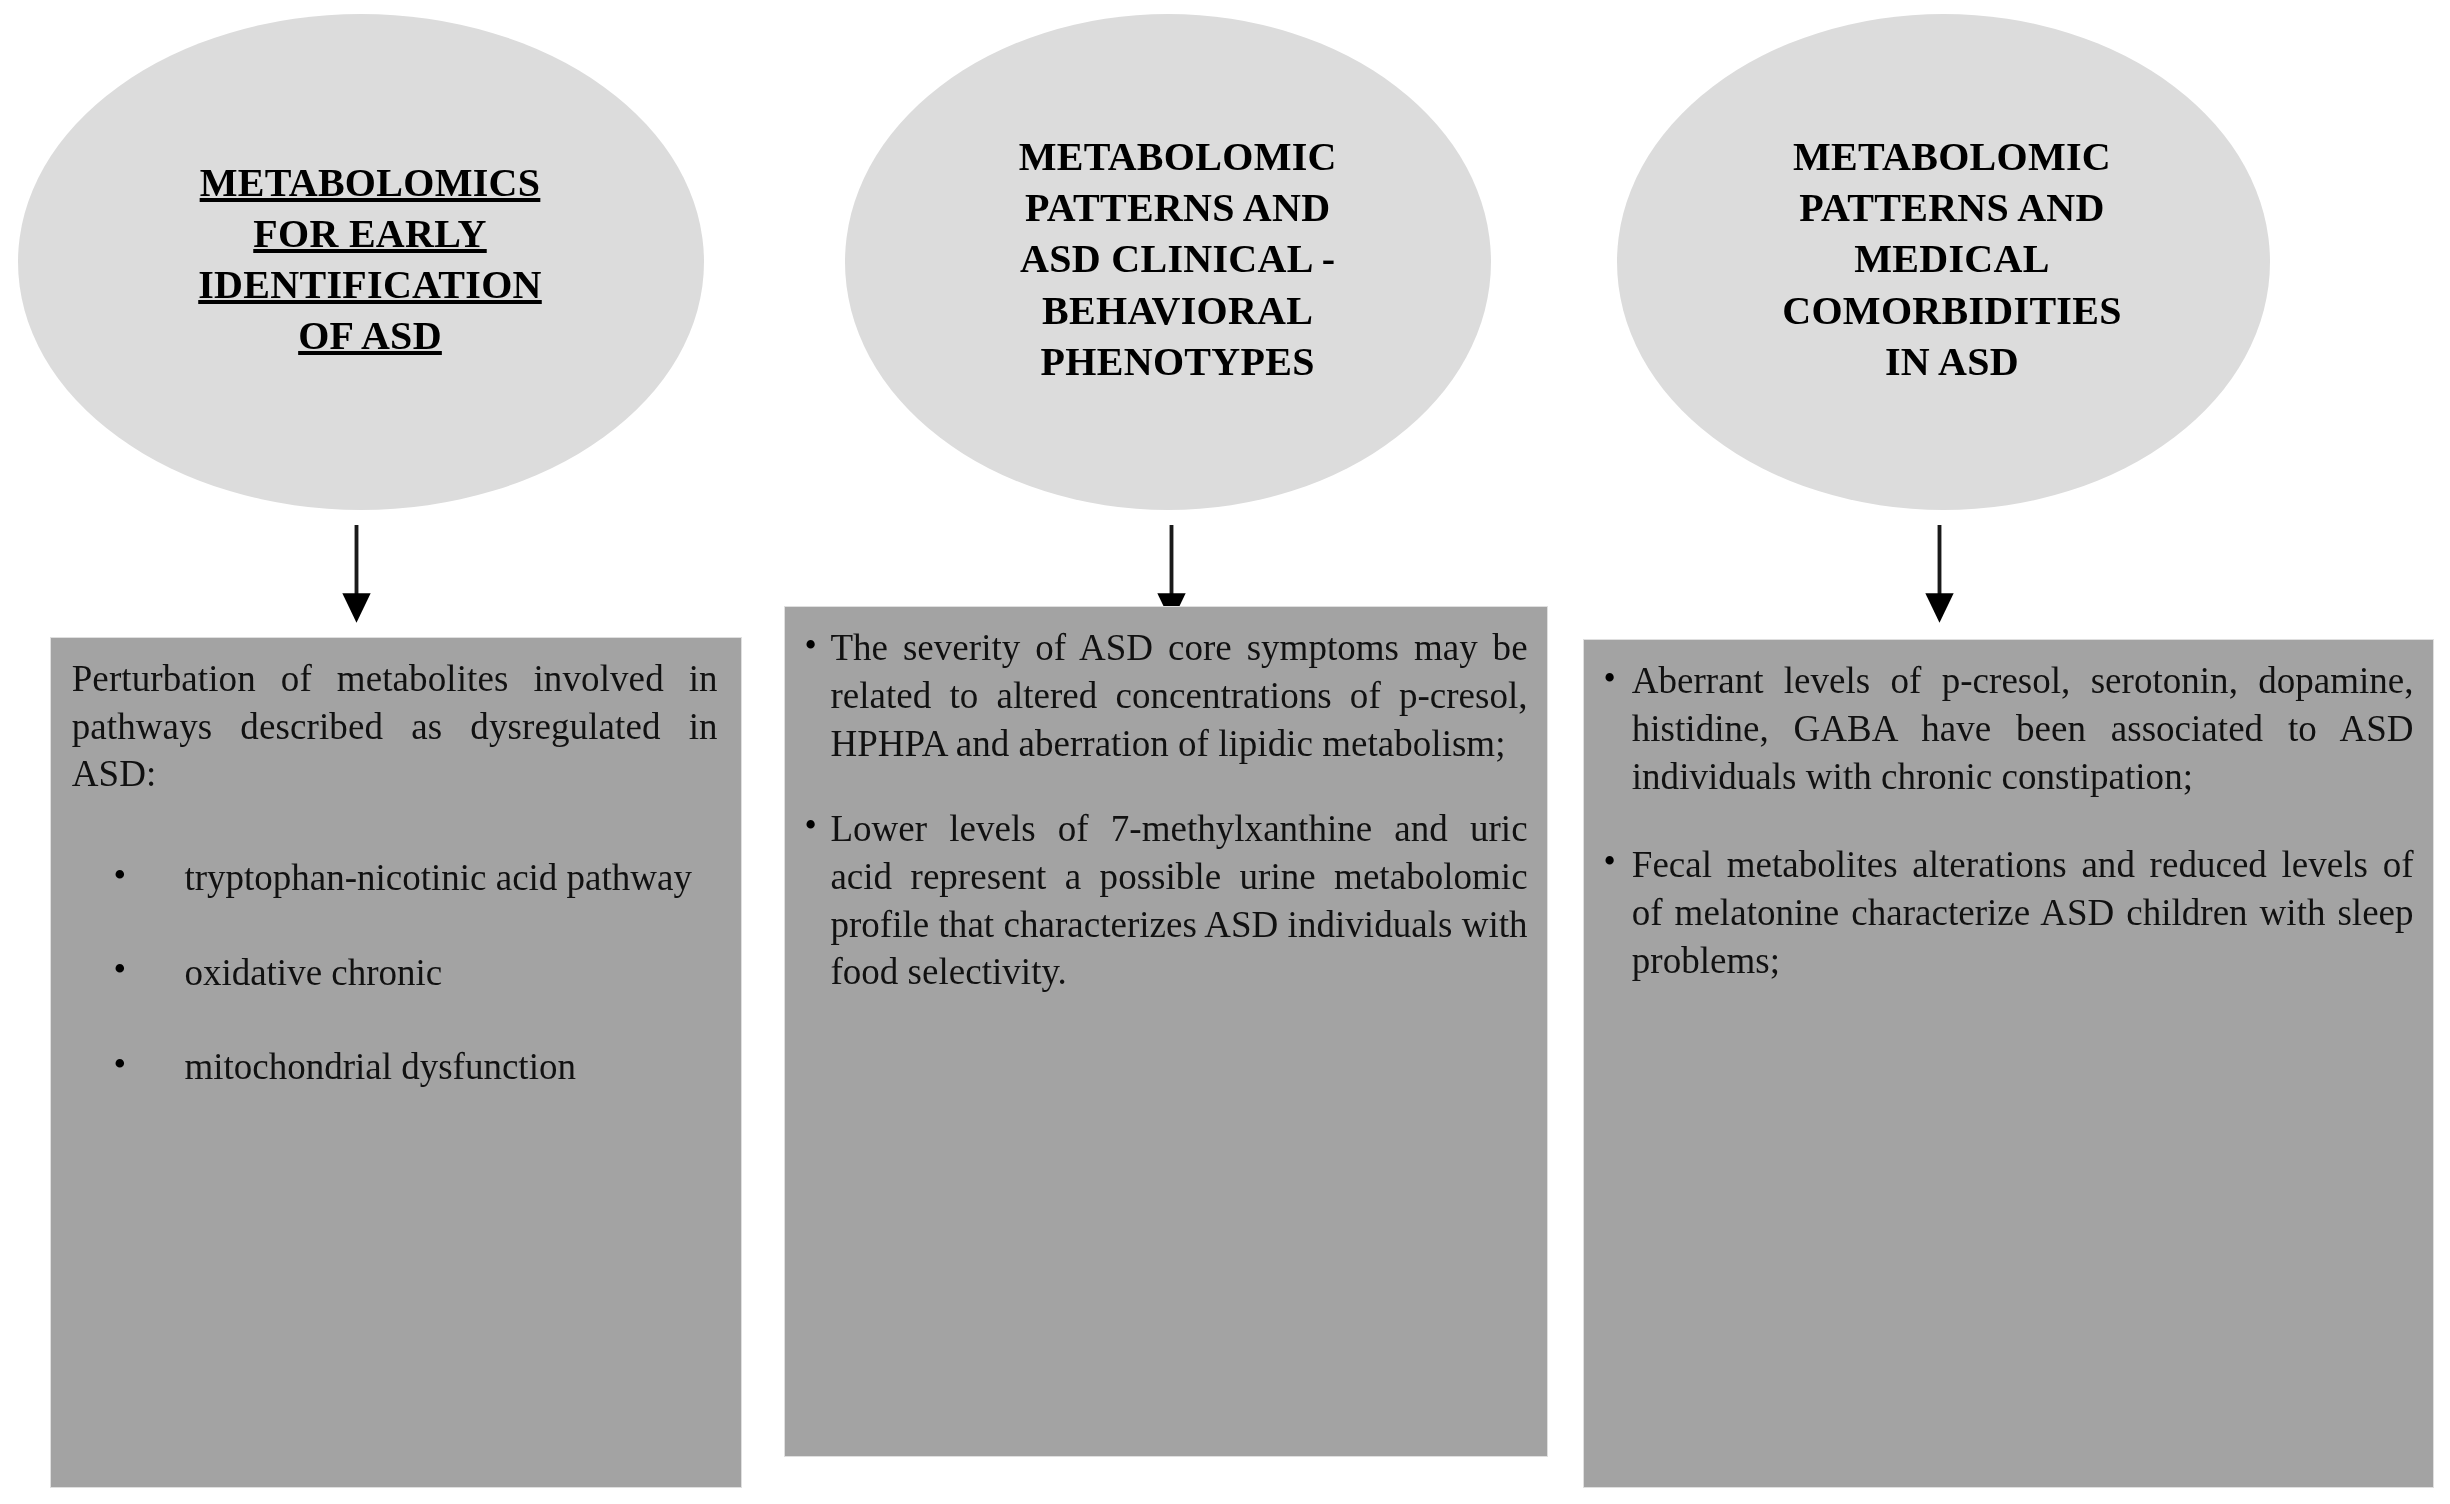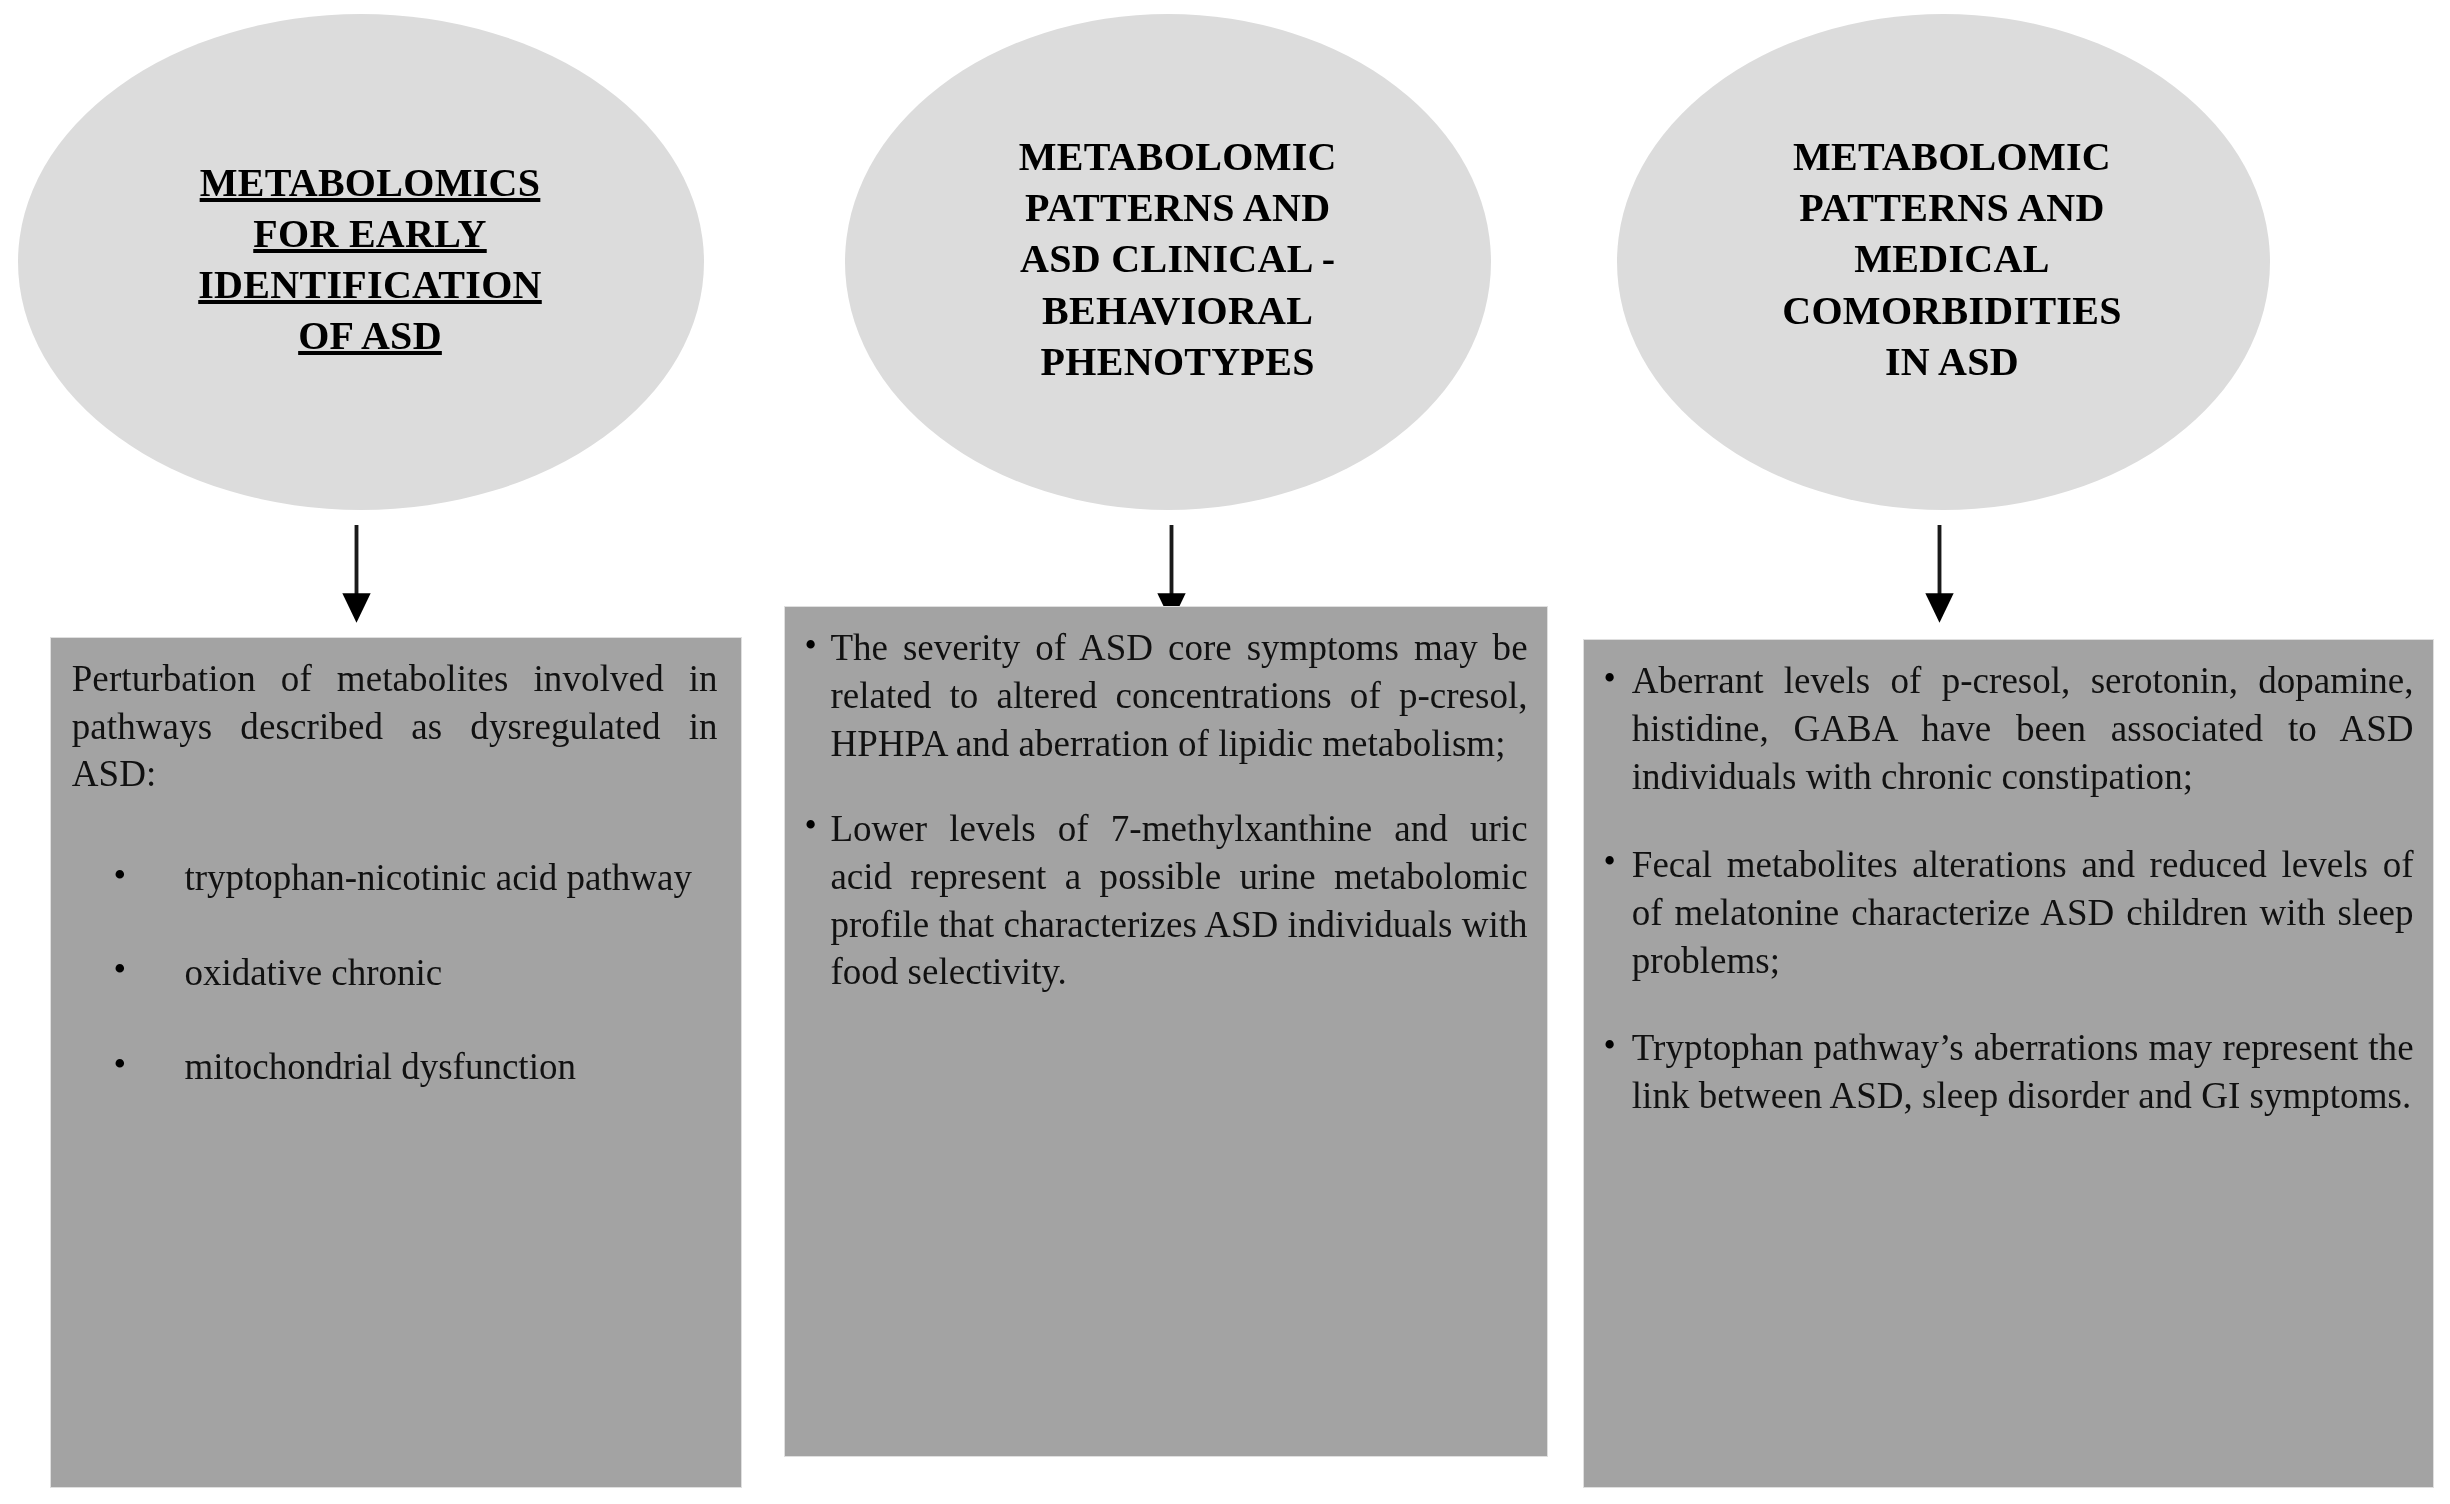--- a/index.html
+++ b/index.html
@@ -201,18 +201,17 @@
     <svg viewBox="0 0 60 160" xmlns="http://www.w3.org/2000/svg">
       <line x1="30" y1="0" x2="30" y2="112" stroke="#1a1a1a" stroke-width="6"></line>
       <polygon points="8,106 52,106 30,152" fill="#000000"></polygon>
     </svg>
   </div>
 
   <div class="content-box" id="box-3">
     <ul class="bullet-list">
       <li>Aberrant levels of p-cresol, serotonin, dopamine, histidine, GABA have been associated to ASD individuals with chronic constipation;</li>
       <li>Fecal metabolites alterations and reduced levels of of melatonine characterize ASD children with sleep problems;</li>
-      <li>Tryptophan pathway’s aberrations may represent the link between ASD, sleep disorder and GI symptoms.</li>
     </ul>
   </div>
 
 </div>
 
 
 </body></html>

